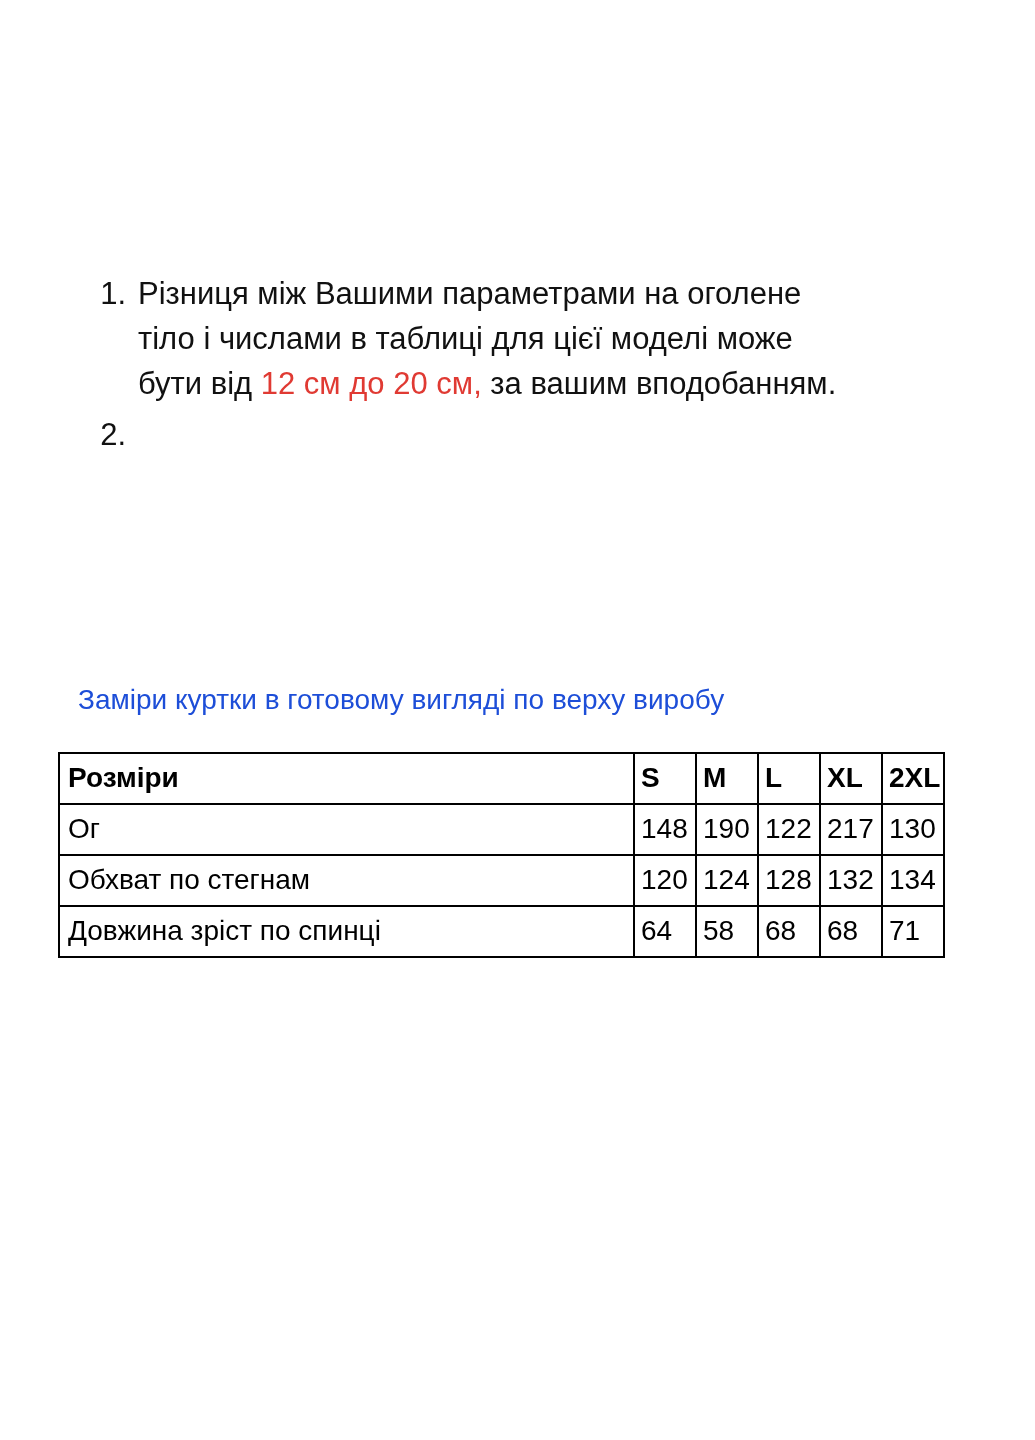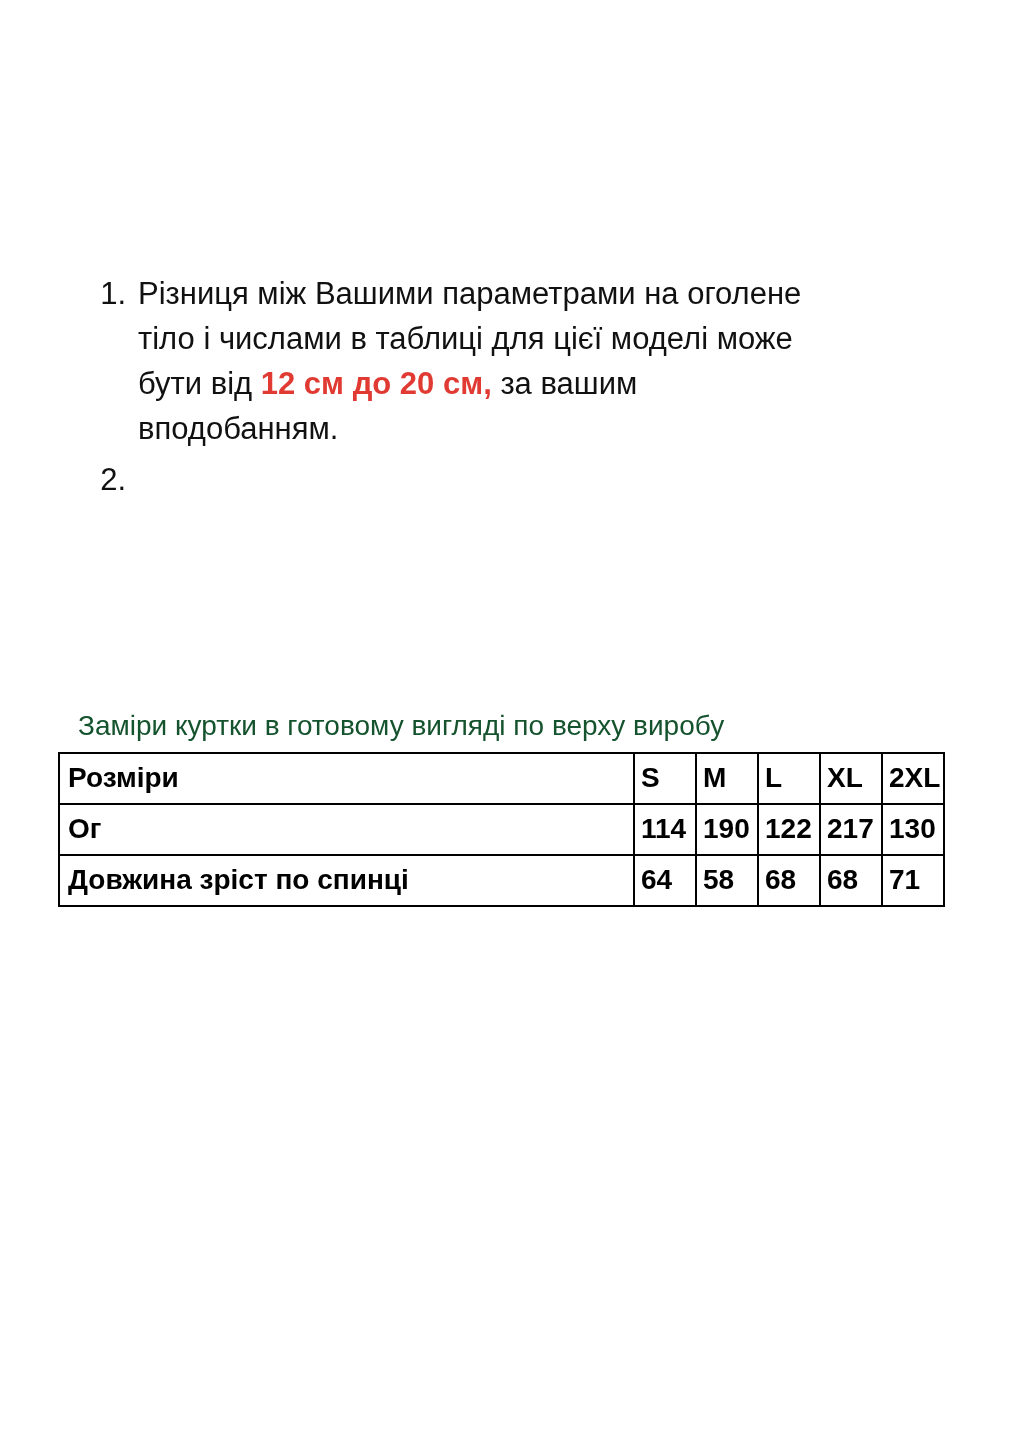--- a/index.html
+++ b/index.html
@@ -50,31 +50,30 @@
     box-sizing: border-box;
     font-size: 31px;
     line-height: 1.45;
   }
   .note-text {
     flex: 1 1 auto;
     max-width: 700px;
   }
   .hl-red {
     color: #e03a33;
-    font-weight: bold;
   }
 
   
   .caption {
     position: absolute;
     left: 78px;
-    top: 709px;
+    top: 683px;
     font-size: 28px;
     line-height: 1.2;
-    color: #14532d;
+    color: #1d4ed8;
     white-space: nowrap;
   }
 
   
   .table-wrap {
     position: absolute;
     left: 58px;
     top: 752px;
     width: 962px;
   }
@@ -84,21 +83,21 @@
     table-layout: fixed;
   }
   table.sizes td, table.sizes th {
     border: 2px solid #000000;
     padding: 6px 8px 8px 8px;
     font-size: 28px;
     line-height: 1.25;
     text-align: left;
     vertical-align: middle;
     color: #000000;
-    font-weight: bold;
+    font-weight: normal;
     box-sizing: border-box;
     word-wrap: break-word;
   }
   table.sizes th.label-col,
   table.sizes td.label-col {
     width: 575px;
   }
   table.sizes th.size-col,
   table.sizes td.size-col {
     width: 62px;
@@ -142,27 +141,35 @@
           <th class="size-col">M</th>
           <th class="size-col">L</th>
           <th class="size-col">XL</th>
           <th class="size-col">2XL</th>
         </tr>
       </thead>
       <tbody>
 
         <tr>
           <td class="label-col">Ог</td>
-          <td class="size-col">114</td>
+          <td class="size-col">148</td>
           <td class="size-col">190</td>
           <td class="size-col">122</td>
           <td class="size-col">217</td>
           <td class="size-col">130</td>
         </tr>
 
+        <tr>
+          <td class="label-col">Обхват по стегнам</td>
+          <td class="size-col">120</td>
+          <td class="size-col">124</td>
+          <td class="size-col">128</td>
+          <td class="size-col">132</td>
+          <td class="size-col">134</td>
+        </tr>
 
 
         <tr>
           <td class="label-col">Довжина зріст по спинці</td>
           <td class="size-col">64</td>
           <td class="size-col">58</td>
           <td class="size-col">68</td>
           <td class="size-col">68</td>
           <td class="size-col">71</td>
         </tr>

